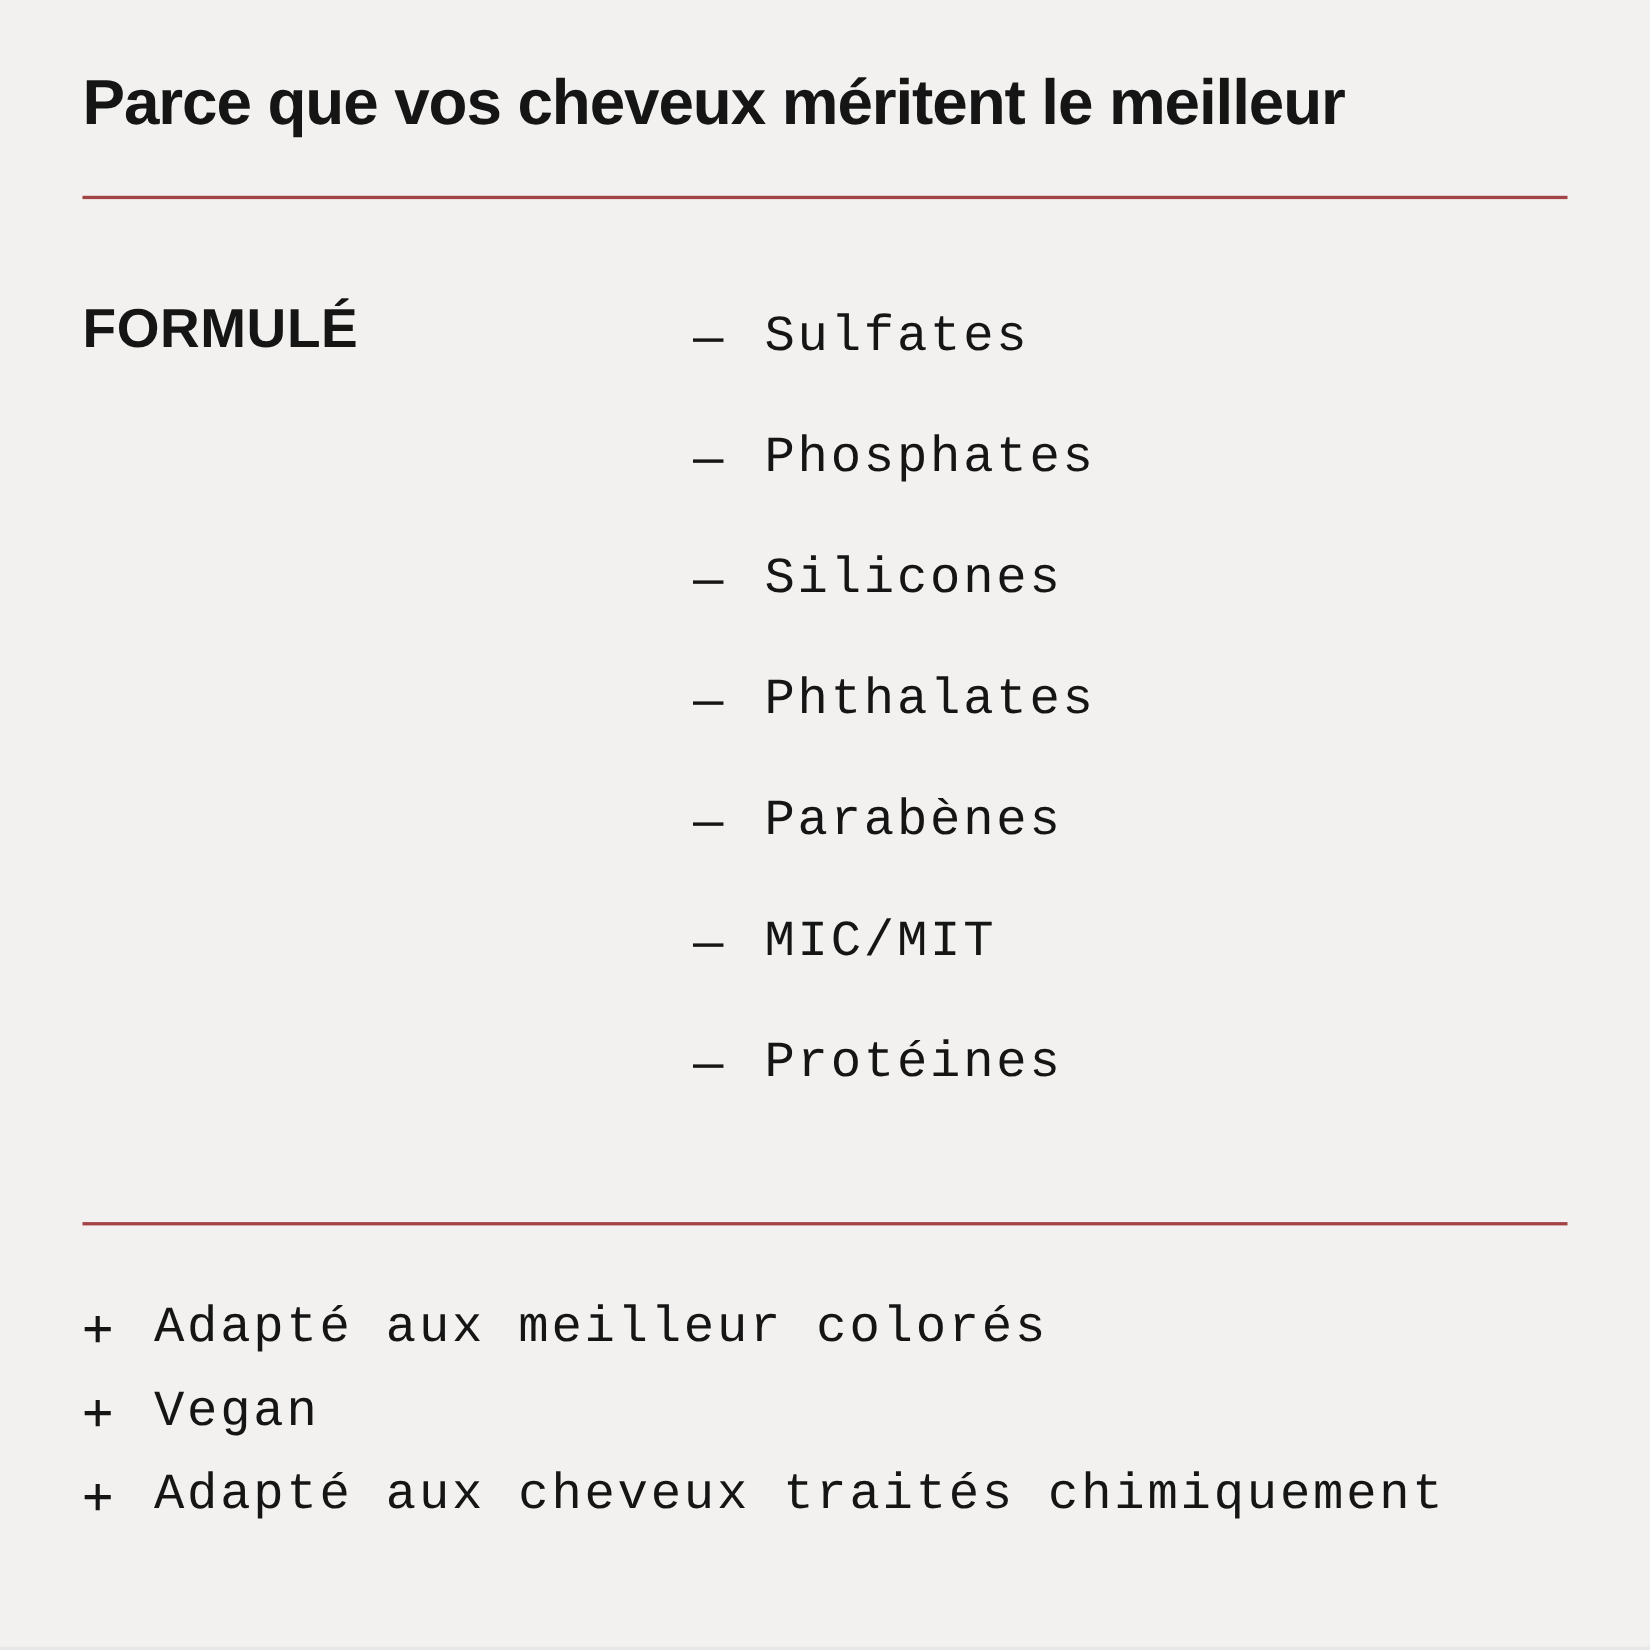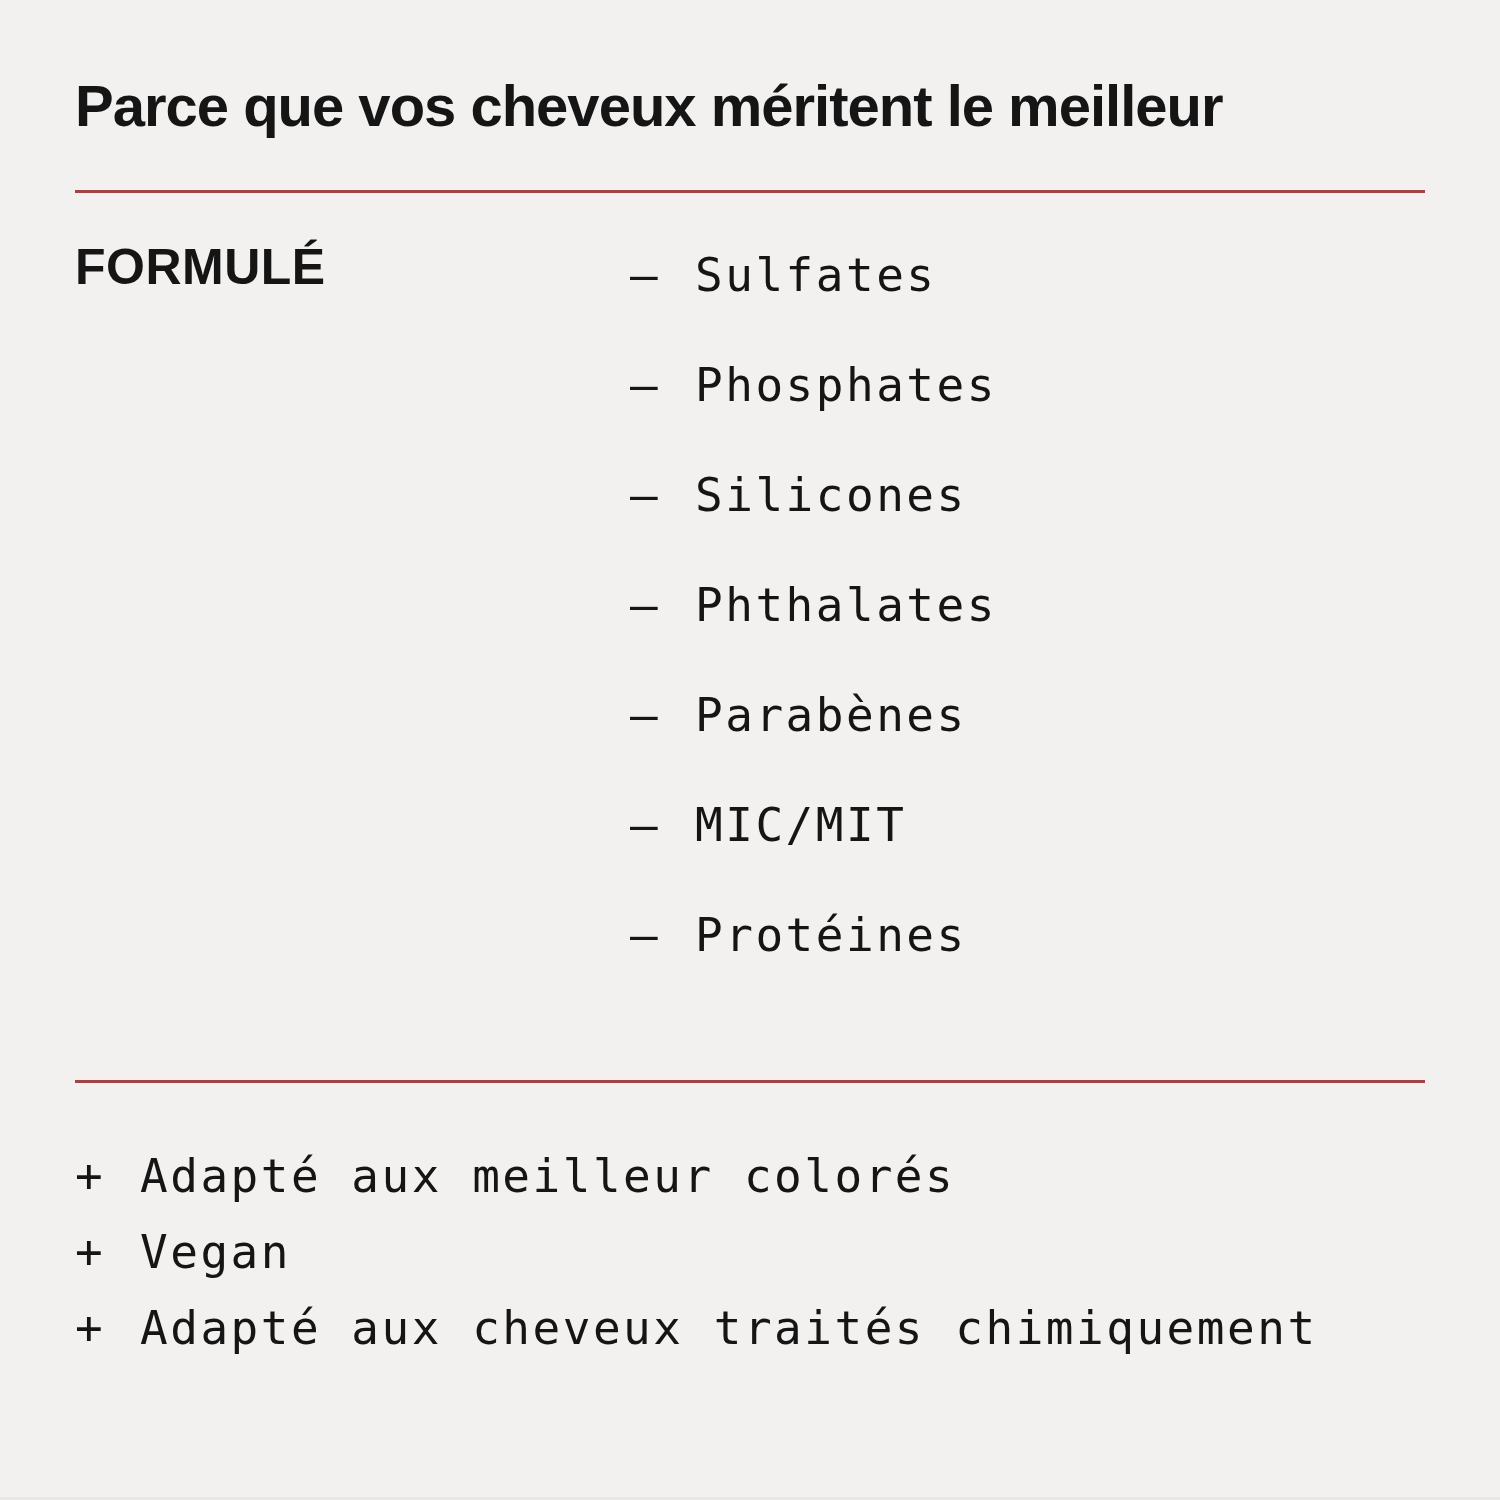--- a/index.html
+++ b/index.html
@@ -7,21 +7,21 @@
     --ink:#151515;
     --rule:#a24346;
   }
   *{box-sizing:border-box;}
   html,body{margin:0;padding:0;}
   body{background:#e8e8e8;}
   .canvas{
     width:1500px;height:1497px;
     background:var(--bg);
     color:var(--ink);
-    padding:12px 75px;
+    padding:0 75px;
     overflow:hidden;
     position:relative;
     font-family:"Liberation Sans",sans-serif;
   }
   .title{
     margin:0;
     padding-top:62px;
     font-family:"Liberation Sans",sans-serif;
     font-weight:700;
     font-size:58px;
@@ -32,21 +32,21 @@
   .rule{
     border:none;
     border-top:3px solid var(--rule);
     margin:52px 0 0 0;
     width:100%;
   }
   .section{
     display:flex;
     align-items:flex-start;
   }
-  .section.formule{ padding-top:45px; padding-bottom:55px; }
+  .section.formule{ padding-top:45px; padding-bottom:55px;margin-top:43px; }
   .section.toujours{ padding-top:55px; }
   .section-label{
     flex:0 0 555px;
     font-weight:700;
     font-size:50px;
     line-height:75px;
     letter-spacing:0.5px;
     margin-top:-8px;
   }
   .item-list{
@@ -65,20 +65,21 @@
   .item{
     display:flex;
     align-items:flex-start;
   }
   .bullet{
     flex:0 0 65px;
     letter-spacing:0;
   }
   .item-text{
     flex:1 1 auto;
+    font-family:Liberation Mono, monospace;
   }
 </style>
 </head>
 <body>
 
 <div class="canvas">
 
   <h1 class="title">Parce que vos cheveux méritent le meilleur</h1>
 
   <hr class="rule">

